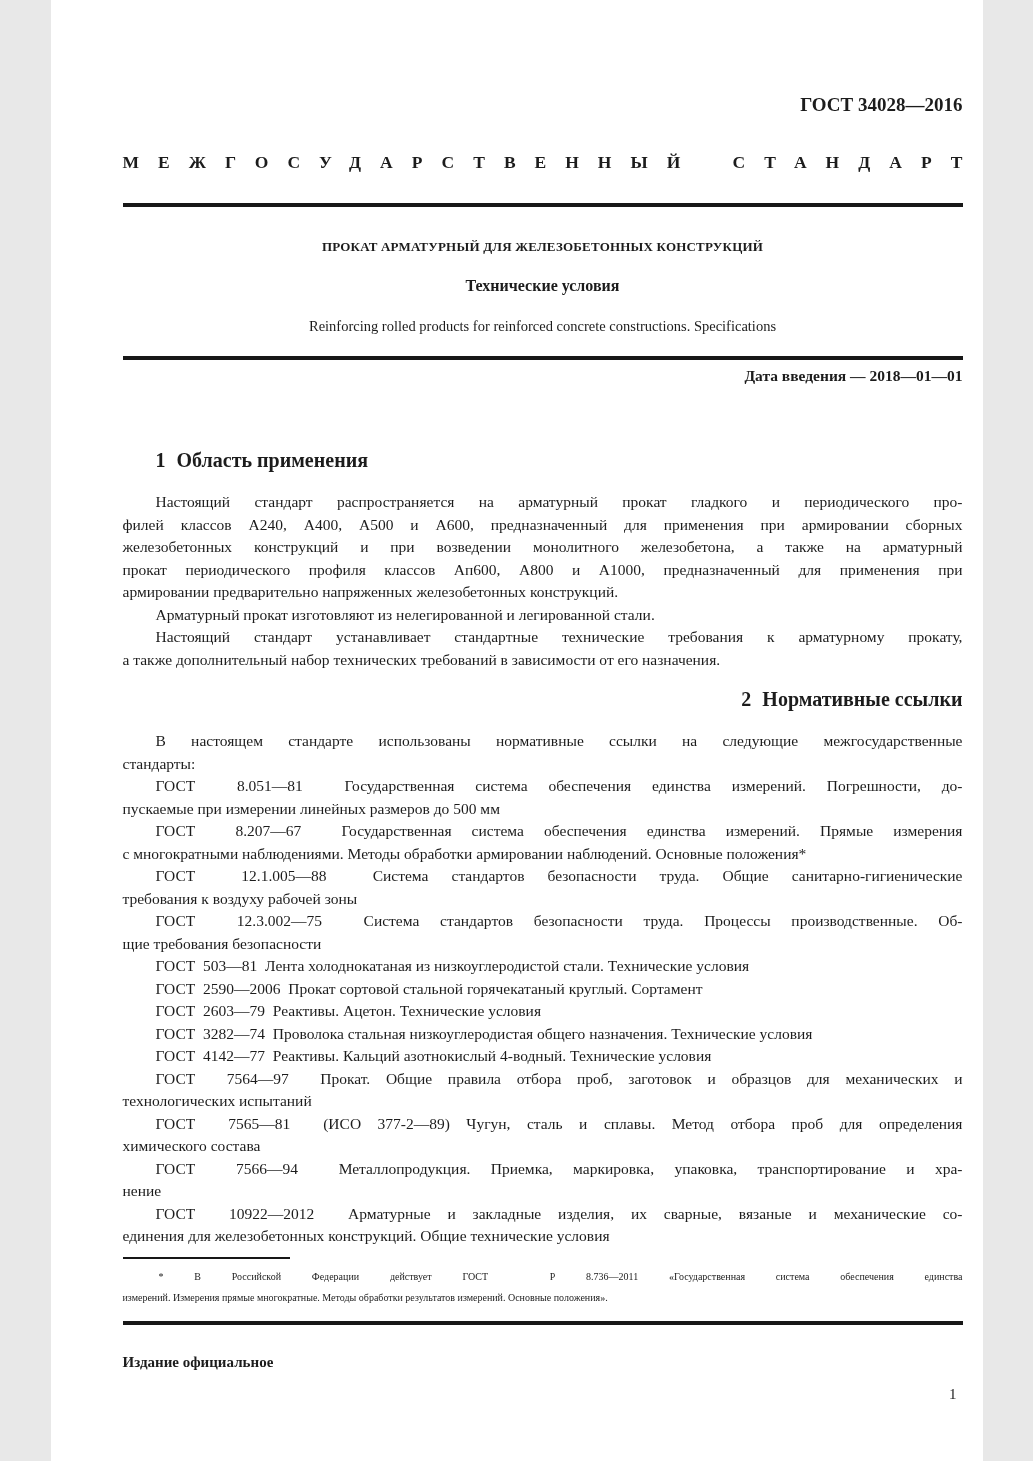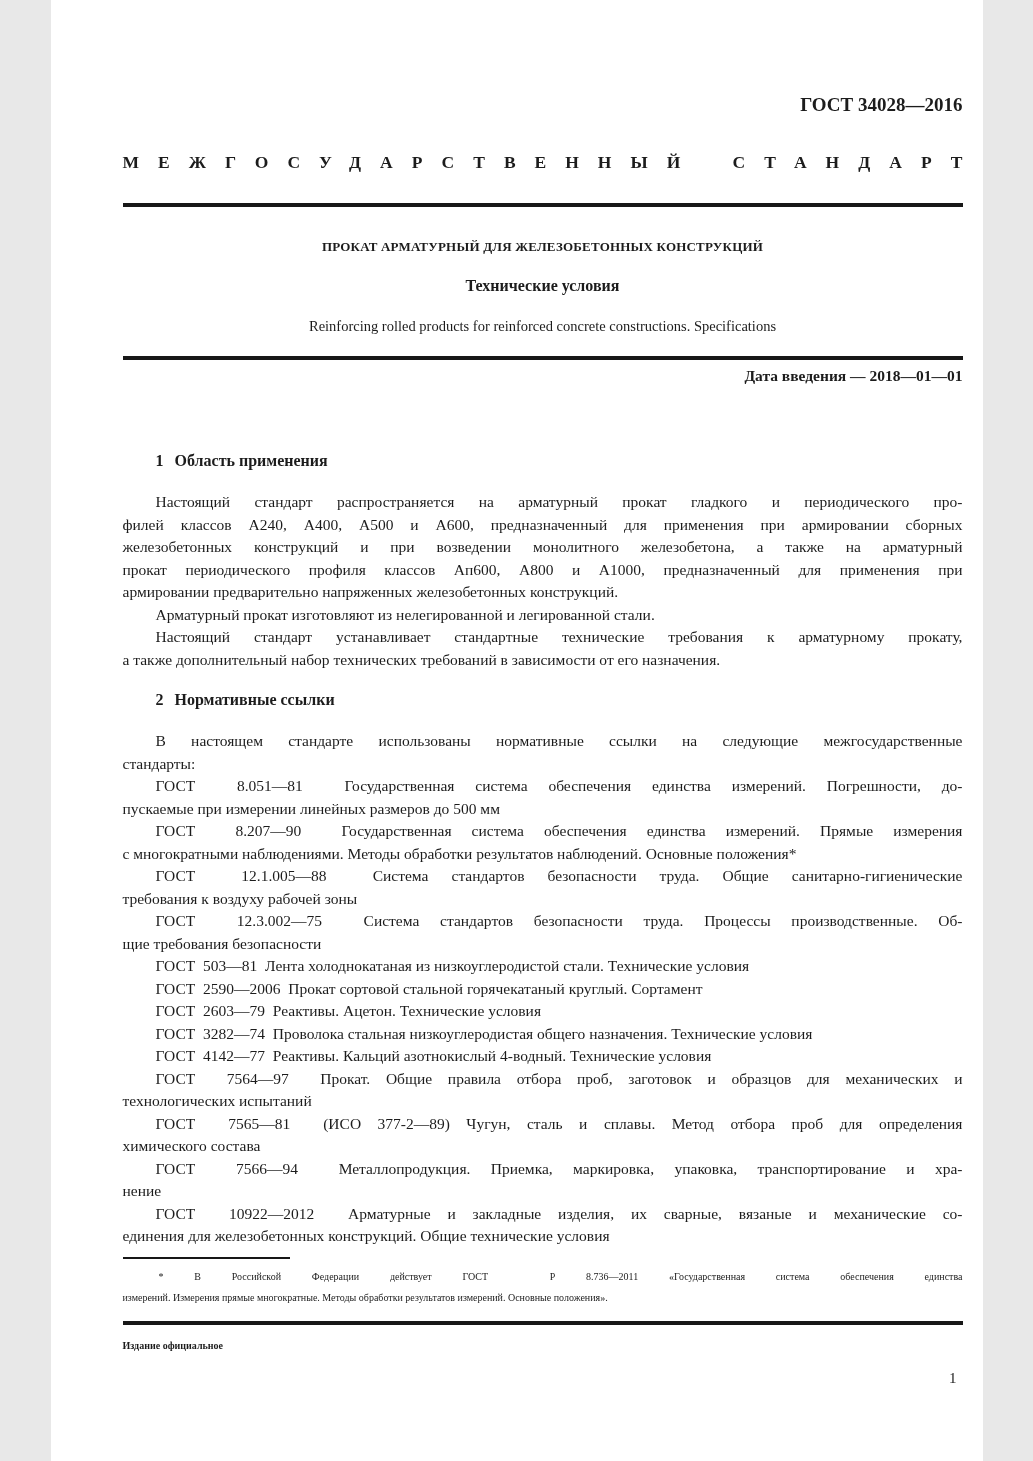--- a/index.html
+++ b/index.html
@@ -22,36 +22,36 @@
   .rule { height:4px; background:#171717; }
   .rule-1 { margin-top:30px; }
   .rule-2 { margin-top:21px; }
   .rule-3 { margin-top:13px; }
 
   .title { margin-top:29px; text-align:center; font-weight:700; font-size:13px; line-height:22px; letter-spacing:.2px; }
   .subtitle { margin-top:18px; text-align:center; font-weight:700; font-size:16px; line-height:20px; }
   .subtitle-en { margin-top:22px; text-align:center; font-size:14.5px; line-height:17px; }
   .date { margin-top:7px; text-align:right; font-weight:700; font-size:15.5px; line-height:18px; }
 
-  .section-heading { font-weight:700; font-size:16px; line-height:23px; padding-left:33px; margin-bottom:19px; }
+  .section-heading { font-weight:700; font-size:20px; line-height:23px; padding-left:33px; margin-bottom:19px; }
   .section-heading.first { margin-top:64px; }
-  .section-heading.later { margin-top:17px; }
+  .section-heading.later { margin-top:17px;text-align:right; }
   .sec-num { margin-right:11px; }
 
   .para { font-size:15.5px; line-height:22.5px; }
   .line { white-space:pre-wrap; }
   .just { text-align:justify; text-align-last:justify; }
   .last { text-align:center; text-align-last:left; }
   .ind  { text-indent:33px; }
 
   .footnote-rule { margin-top:9px; width:167px; height:2px; background:#171717; }
   .footnote { margin-top:7px; font-size:10px; line-height:21px; }
   .footnote .ind { text-indent:36px; }
 
-  .edition { margin-top:12px; font-weight:700; font-size:10px; line-height:18px; }
+  .edition { margin-top:28px; font-weight:700; font-size:15px; line-height:18px; }
   .page-num { margin-top:15px; text-align:right; font-size:15px; padding-right:6px; }
 </style>
 </head>
 <body>
 
 <div class="page">
   <div class="content">
 
     <div class="doc-number">ГОСТ 34028—2016</div>
 
@@ -89,22 +89,22 @@
         <div class="section-heading later"><span class="sec-num">2</span><span>Нормативные ссылки</span></div>
         <div class="para">
           <div class="line just ind">В настоящем стандарте использованы нормативные ссылки на следующие межгосударственные</div>
           <div class="line last">стандарты:</div>
         </div>
         <div class="para">
           <div class="line just ind">ГОСТ  8.051—81  Государственная система обеспечения единства измерений. Погрешности, до-</div>
           <div class="line last">пускаемые при измерении линейных размеров до 500 мм</div>
         </div>
         <div class="para">
-          <div class="line just ind">ГОСТ  8.207—90  Государственная система обеспечения единства измерений. Прямые измерения</div>
-          <div class="line last">с многократными наблюдениями. Методы обработки результатов наблюдений. Основные положения*</div>
+          <div class="line just ind">ГОСТ  8.207—67  Государственная система обеспечения единства измерений. Прямые измерения</div>
+          <div class="line last">с многократными наблюдениями. Методы обработки армировании наблюдений. Основные положения*</div>
         </div>
         <div class="para">
           <div class="line just ind">ГОСТ  12.1.005—88  Система стандартов безопасности труда. Общие санитарно-гигиенические</div>
           <div class="line last">требования к воздуху рабочей зоны</div>
         </div>
         <div class="para">
           <div class="line just ind">ГОСТ  12.3.002—75  Система стандартов безопасности труда. Процессы производственные. Об-</div>
           <div class="line last">щие требования безопасности</div>
         </div>
         <div class="para">

